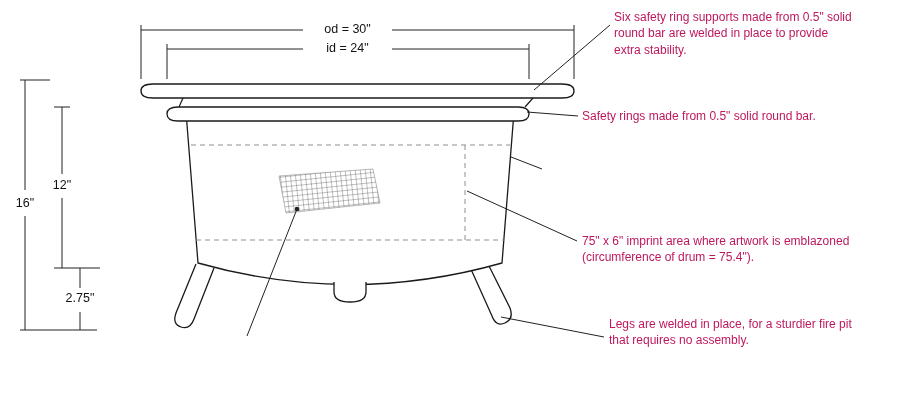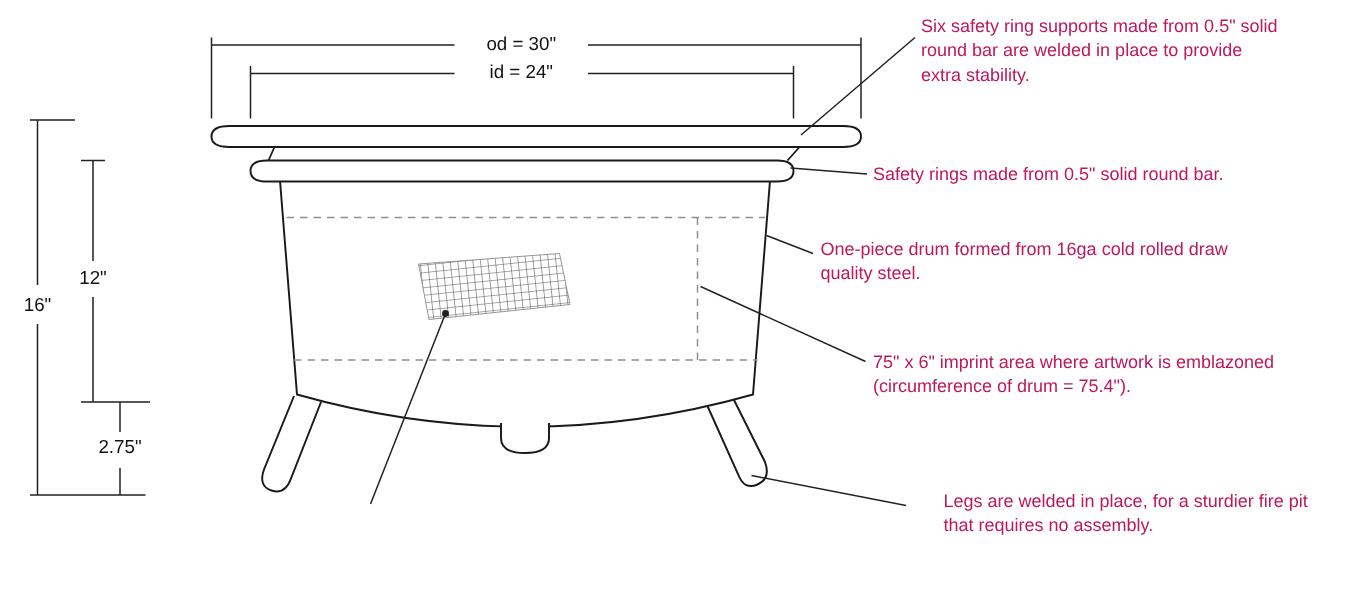--- a/index.html
+++ b/index.html
@@ -97,20 +97,18 @@
   <div class="dim" style="left:300px; top:22px; width:95px;">od = 30"</div>
   <div class="dim" style="left:300px; top:41px; width:95px;">id = 24"</div>
   <div class="dim" style="left:4px; top:196px; width:42px;">16"</div>
   <div class="dim" style="left:43px; top:178px; width:38px;">12"</div>
   <div class="dim" style="left:52px; top:291px; width:56px;">2.75"</div>
 
   <div class="ann" style="left:614px; top:9px;">Six safety ring supports made from 0.5" solid
 round bar are welded in place to provide
 extra stability.</div>
   <div class="ann" style="left:582px; top:108px;">Safety rings made from 0.5" solid round bar.</div>
-  <div class="ann" style="left:547px; top:158px;">One-piece drum formed from 16ga cold rolled draw
-quality steel.</div>
   <div class="ann" style="left:582px; top:233px;">75" x 6" imprint area where artwork is emblazoned
 (circumference of drum = 75.4").</div>
-  <div class="ann" style="left:609px; top:326px;margin-left:20px;">Legs are welded in place, for a sturdier fire pit
+  <div class="ann" style="left:609px; top:316px;">Legs are welded in place, for a sturdier fire pit
 that requires no assembly.</div>
 
 </div>
 
 </body></html>

